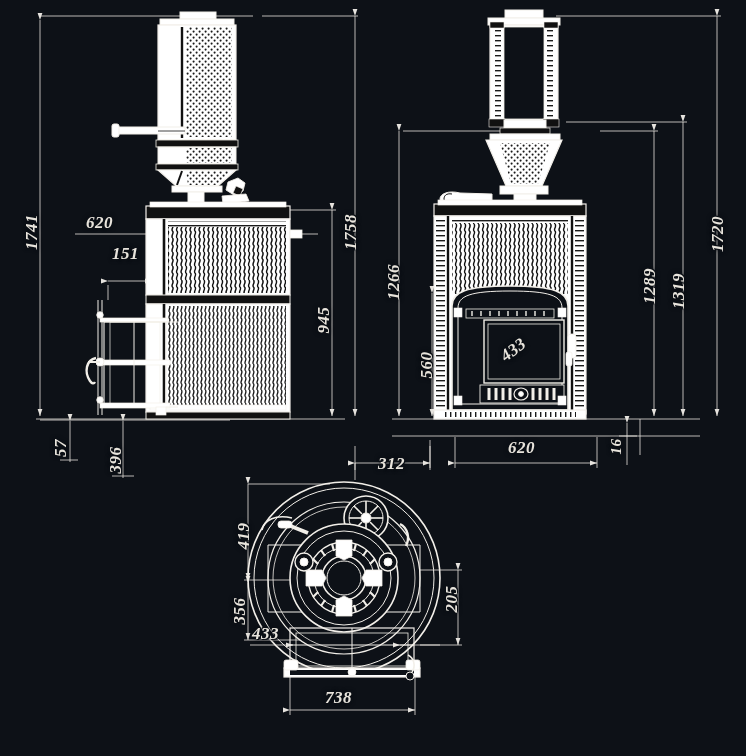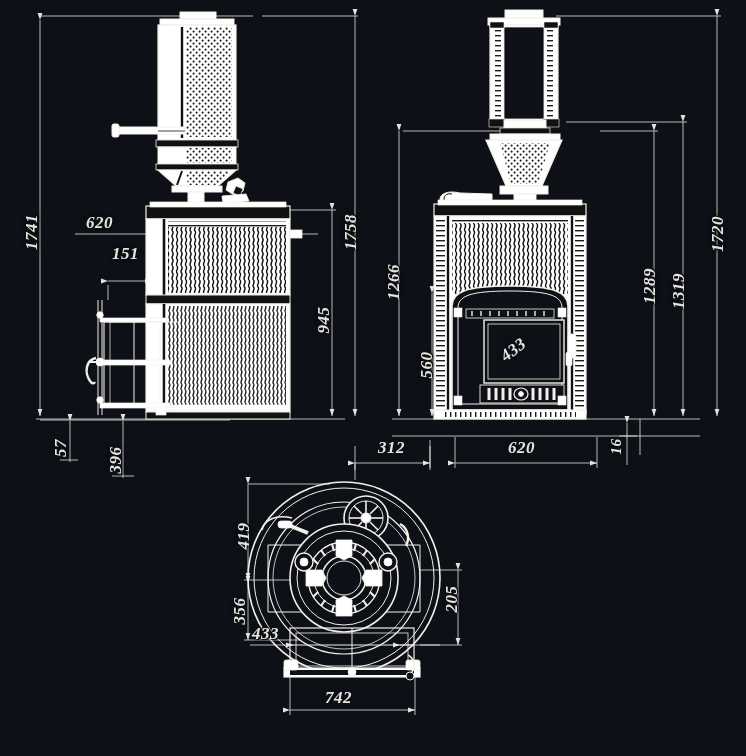--- a/index.html
+++ b/index.html
@@ -433,26 +433,26 @@
     <div class="dimtext vert" style="left:102px;top:450px;">396</div>
   </div>
 
   <div>
     <div class="dimtext vert" style="left:376px;top:272px;">1266</div>
     <div class="dimtext vert" style="left:413px;top:355px;">560</div>
     <div class="dimtext diag" style="left:500px;top:340px;">433</div>
     <div class="dimtext vert" style="left:632px;top:276px;">1289</div>
     <div class="dimtext vert" style="left:661px;top:281px;">1319</div>
     <div class="dimtext vert" style="left:700px;top:224px;">1720</div>
-    <div class="dimtext" style="left:378px;top:438px;">312</div>
+    <div class="dimtext" style="left:378px;top:454px;">312</div>
     <div class="dimtext" style="left:508px;top:438px;">620</div>
     <div class="dimtext vert" style="left:608px;top:438px;font-size:15px;">16</div>
   </div>
 
   <div>
     <div class="dimtext vert" style="left:230px;top:526px;">419</div>
     <div class="dimtext vert" style="left:226px;top:601px;">356</div>
     <div class="dimtext" style="left:252px;top:624px;">433</div>
     <div class="dimtext vert" style="left:438px;top:589px;">205</div>
-    <div class="dimtext" style="left:325px;top:688px;">742</div>
+    <div class="dimtext" style="left:325px;top:688px;">738</div>
   </div>
 
 </div>
 
 </body></html>

